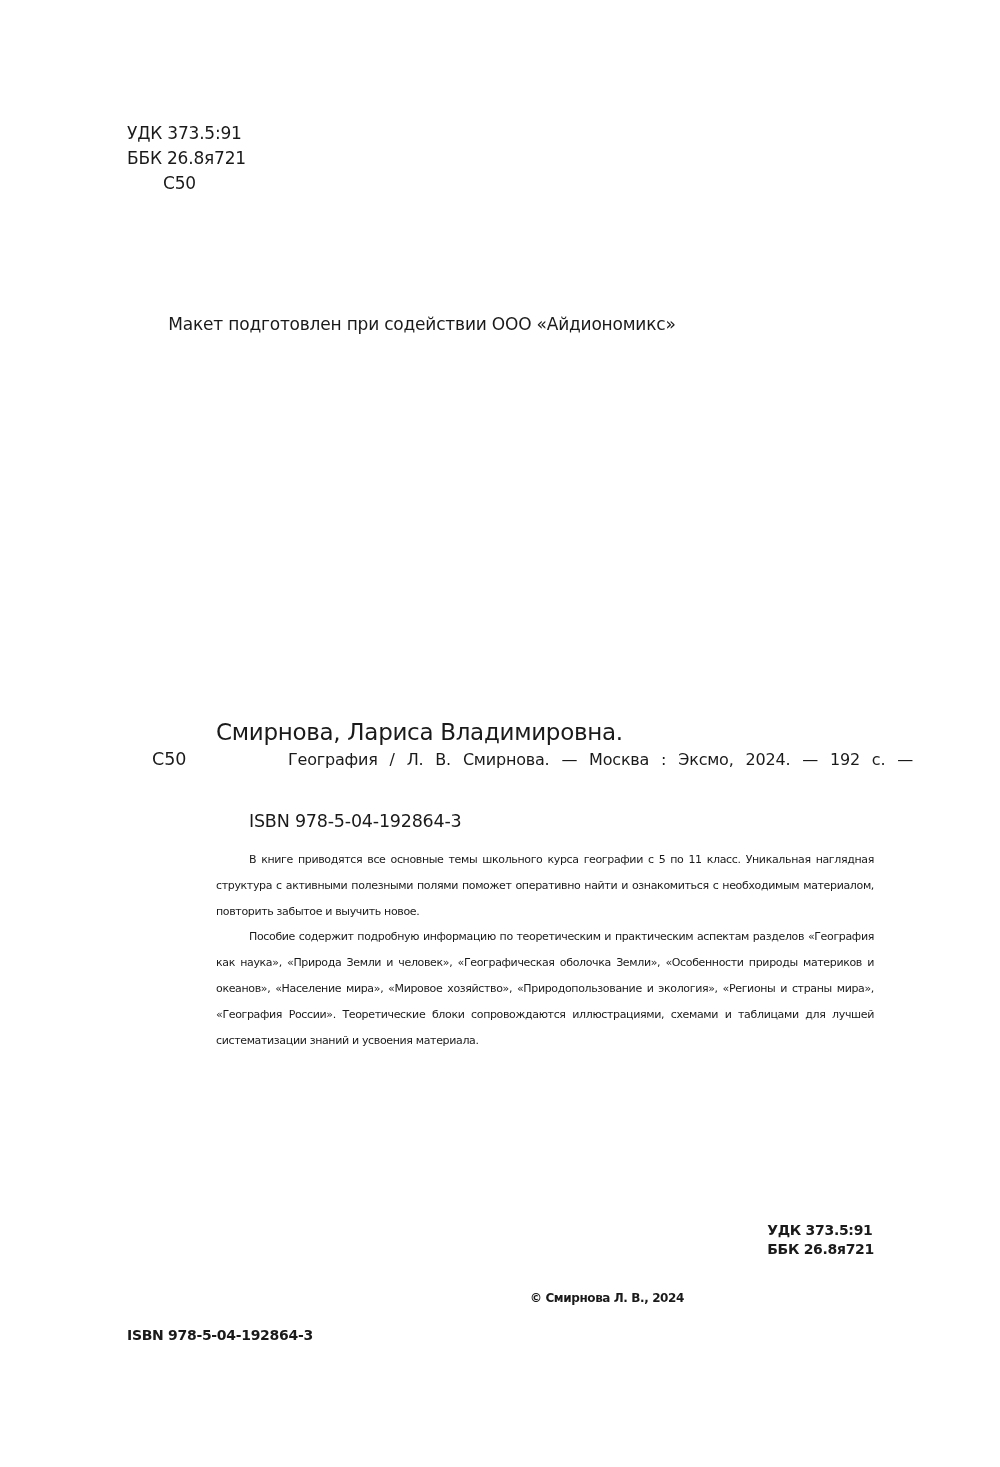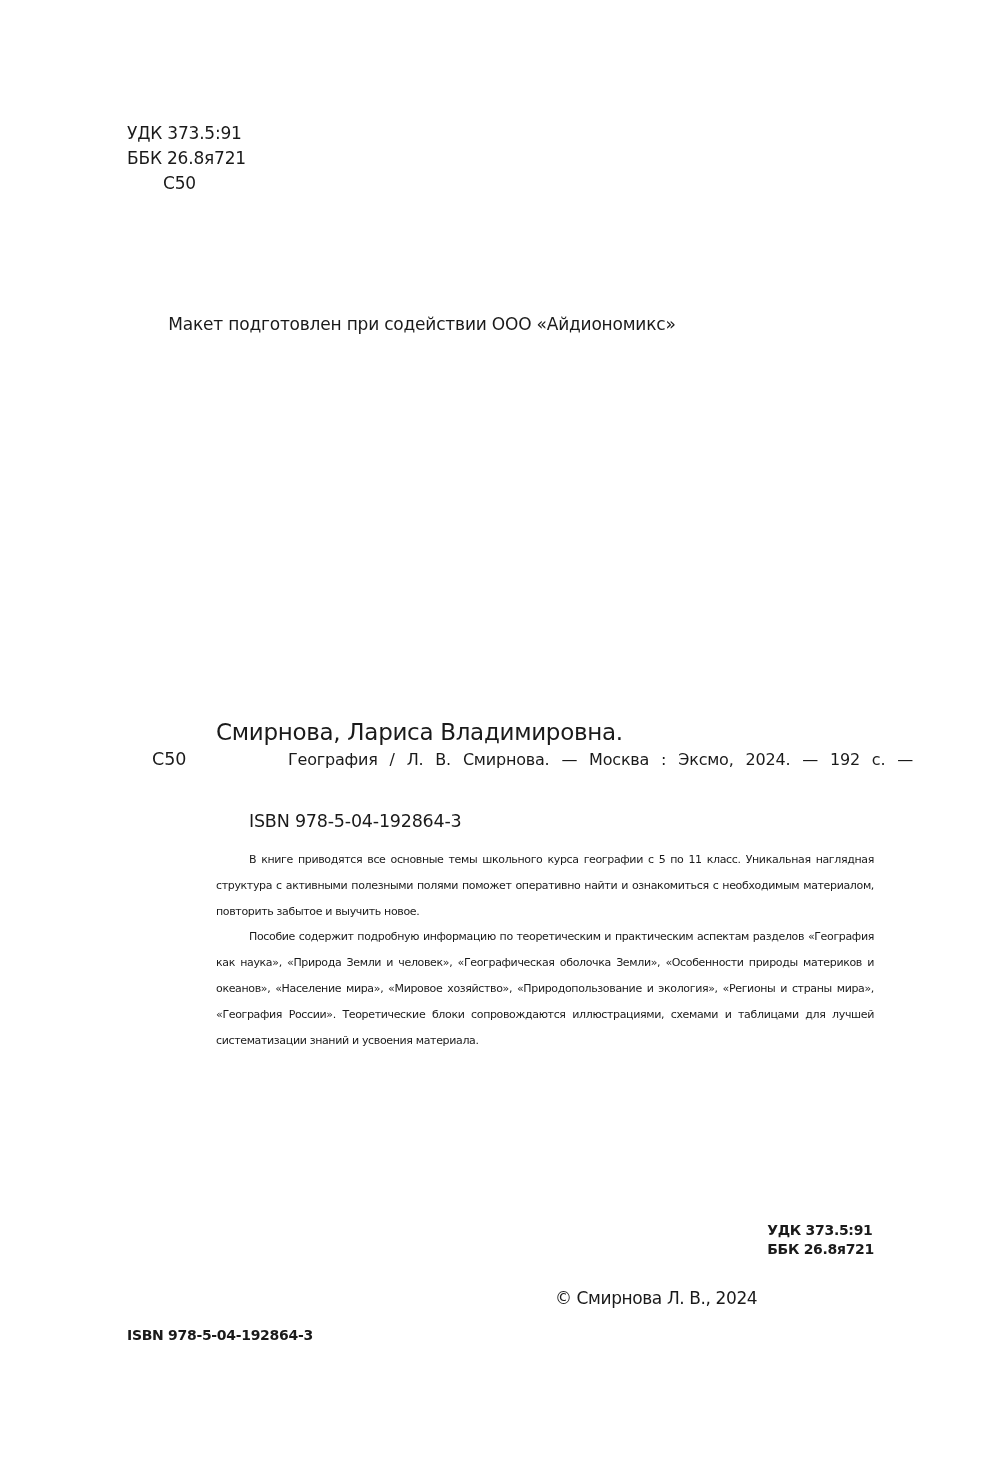--- a/index.html
+++ b/index.html
@@ -104,24 +104,24 @@
       left: 127px;
       top: 1326px;
       font-size: 14px;
       font-weight: bold;
       line-height: 19px;
       letter-spacing: -0.3px;
       white-space: nowrap;
     }
 
     .copyrights {
-      left: 555px;
+      left: 530px;
       top: 1289px;
-      font-size: 17px;
-      font-weight: normal;
+      font-size: 12px;
+      font-weight: bold;
       line-height: 19.2px;
       letter-spacing: -0.4px;
       white-space: nowrap;
     }
     .copyrights .line { display: block; }
   </style>
 </head>
 <body>
 
 <div class="abs classif">

